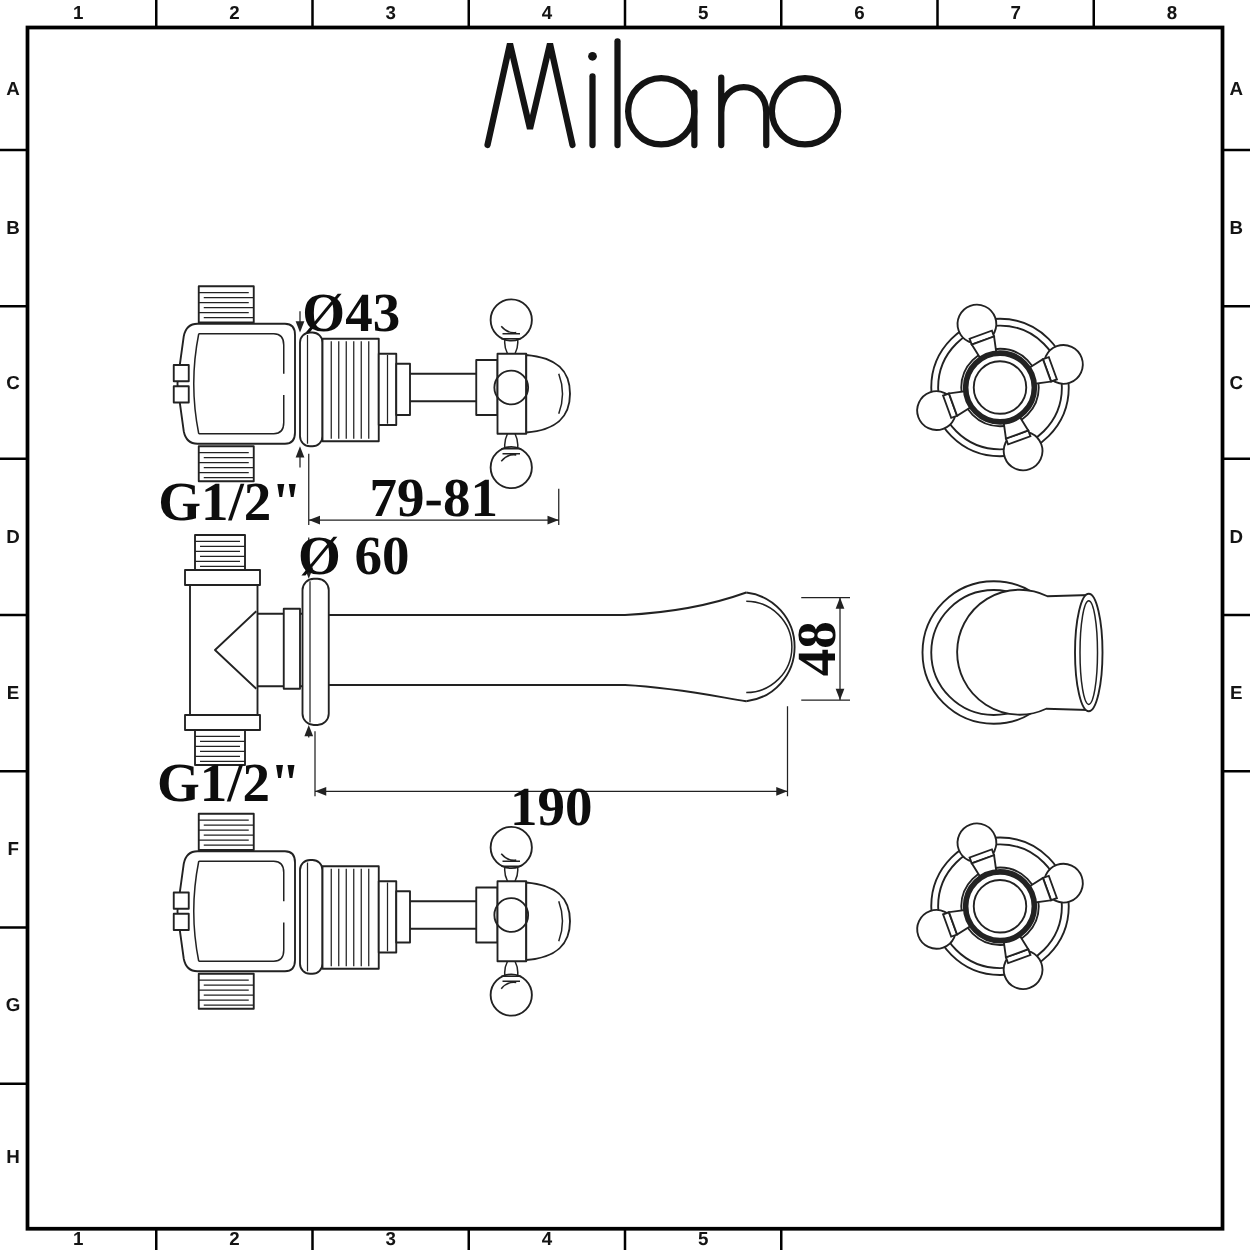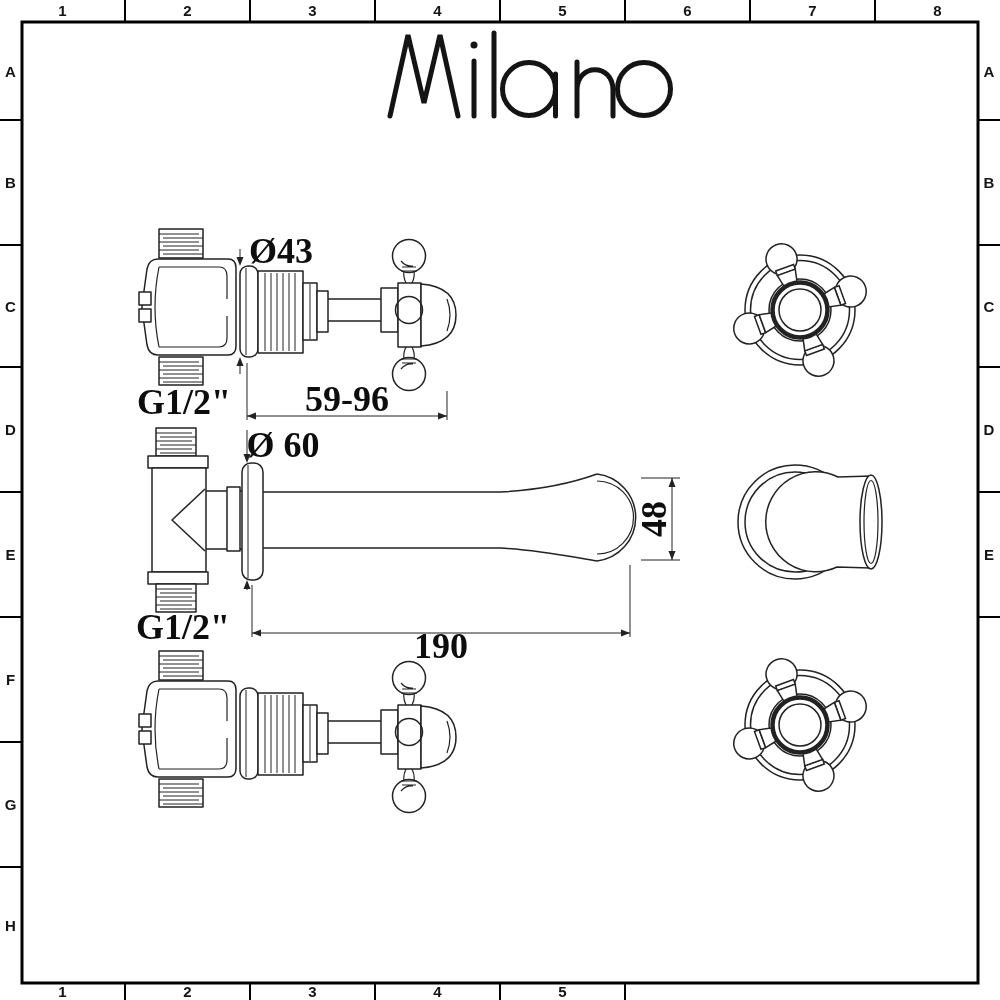--- a/index.html
+++ b/index.html
@@ -6,21 +6,21 @@
   .sheet{position:relative;width:1000px;height:1000px;background:#ffffff;overflow:hidden;
          font-family:"Liberation Sans",sans-serif;}
   .sheet svg{position:absolute;left:0;top:0;}
   .grid-label{position:absolute;color:#141414;font-weight:bold;font-size:15px;
               display:flex;align-items:center;justify-content:center;}
   .col-label{width:125px;height:21px;top:0;}
   .col-label.bottom{top:983px;height:17px;}
   .row-label{width:21px;left:0;}
   .row-label.right{left:978px;width:22px;}
   .dim{position:absolute;color:#0d0d0d;font-family:"Liberation Serif",serif;font-weight:bold;
-       font-size:36px;line-height:1;white-space:nowrap;transform:translate(-50%,-50%);text-align:right;}
+       font-size:44px;line-height:1;white-space:nowrap;transform:translate(-50%,-50%);text-align:right;}
   .dim.rot{transform:translate(-50%,-50%) rotate(-90deg);}
   .logo-text{position:absolute;left:383px;top:24px;width:276px;height:96px;text-align:center;
              font-size:86px;color:transparent;overflow:hidden;}
 </style>
 </head>
 <body>
 
 <div class="sheet">
 
 <svg width="1000" height="1000" viewBox="0 0 1000 1000" xmlns="http://www.w3.org/2000/svg">
@@ -196,20 +196,20 @@
 <div class="grid-label row-label" style="top:742px;height:125px">G</div>
 <div class="grid-label row-label" style="top:867px;height:116px">H</div>
 
 <div class="grid-label row-label right" style="top:22px;height:98px">A</div>
 <div class="grid-label row-label right" style="top:120px;height:125px">B</div>
 <div class="grid-label row-label right" style="top:245px;height:122px">C</div>
 <div class="grid-label row-label right" style="top:367px;height:125px">D</div>
 <div class="grid-label row-label right" style="top:492px;height:125px">E</div>
 
 <div class="dim" style="left:281px;top:251px">Ø43</div>
-<div class="dim" style="left:347px;top:399px">59-96</div>
+<div class="dim" style="left:347px;top:399px">79-81</div>
 <div class="dim" style="left:184px;top:402px">G1/2"</div>
 <div class="dim" style="left:283px;top:445px">Ø 60</div>
 <div class="dim rot" style="left:654px;top:519px">48</div>
 <div class="dim" style="left:441px;top:646px">190</div>
 <div class="dim" style="left:183px;top:627px">G1/2"</div>
 
 </div>
 
 </body></html>

